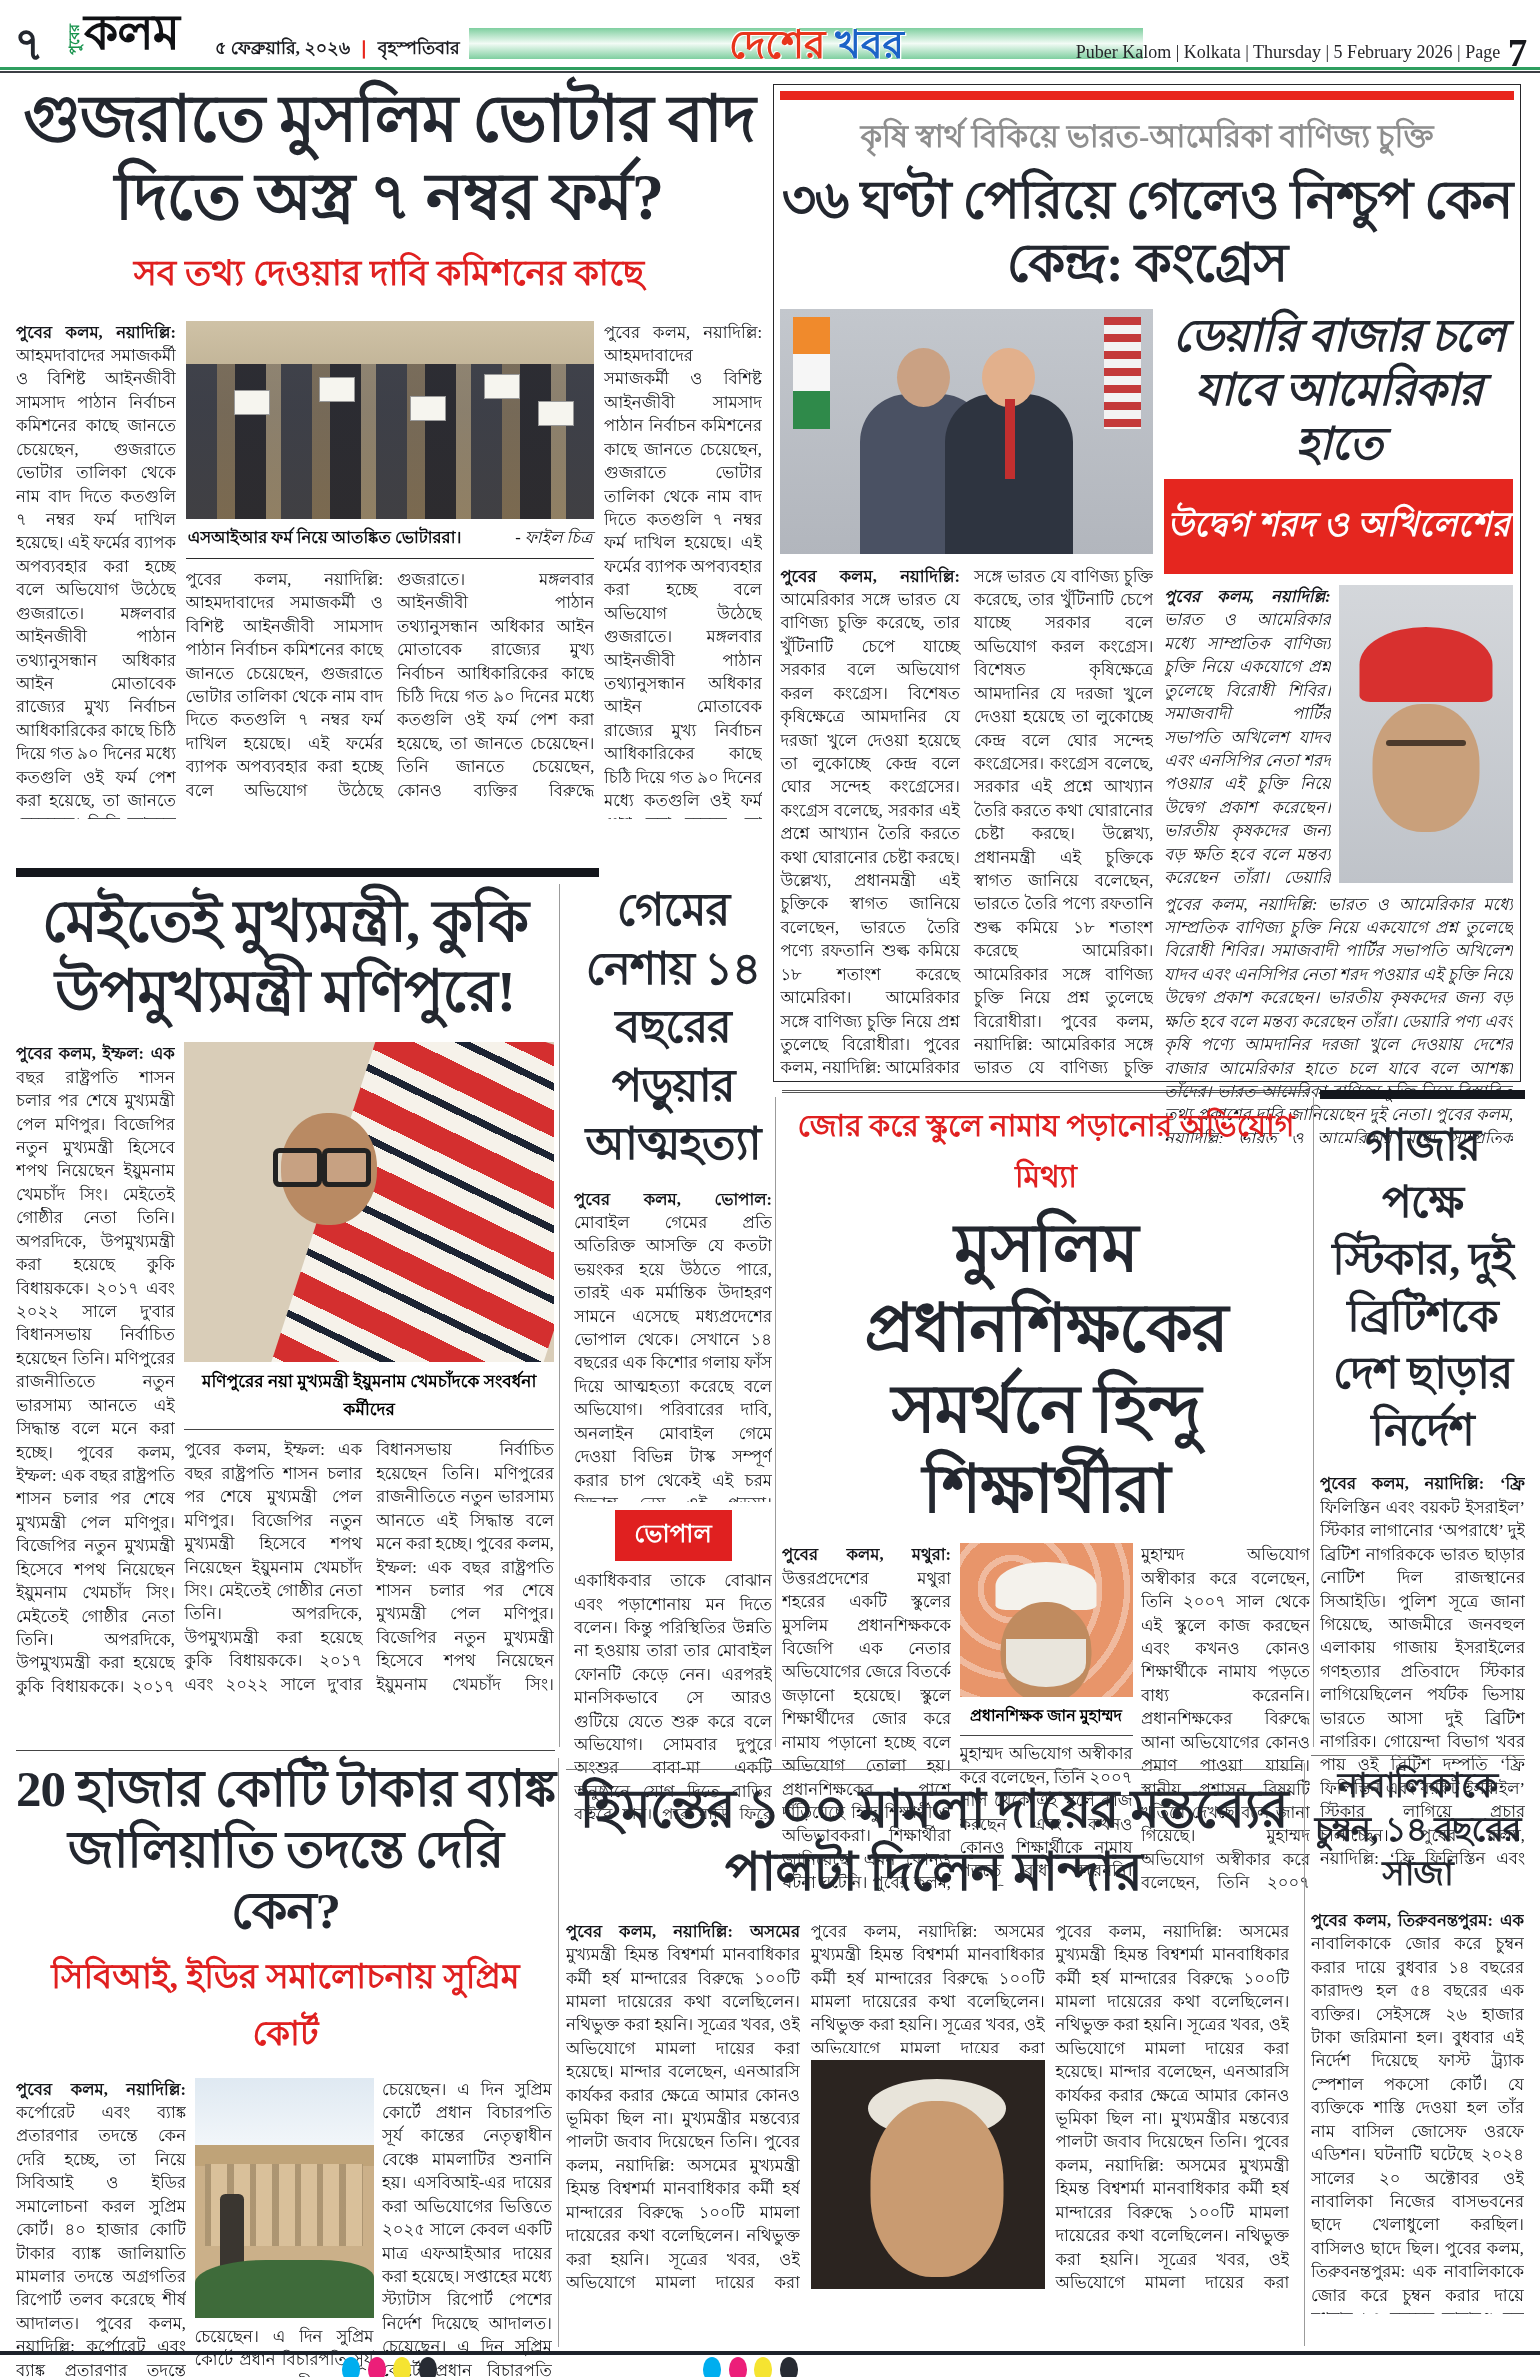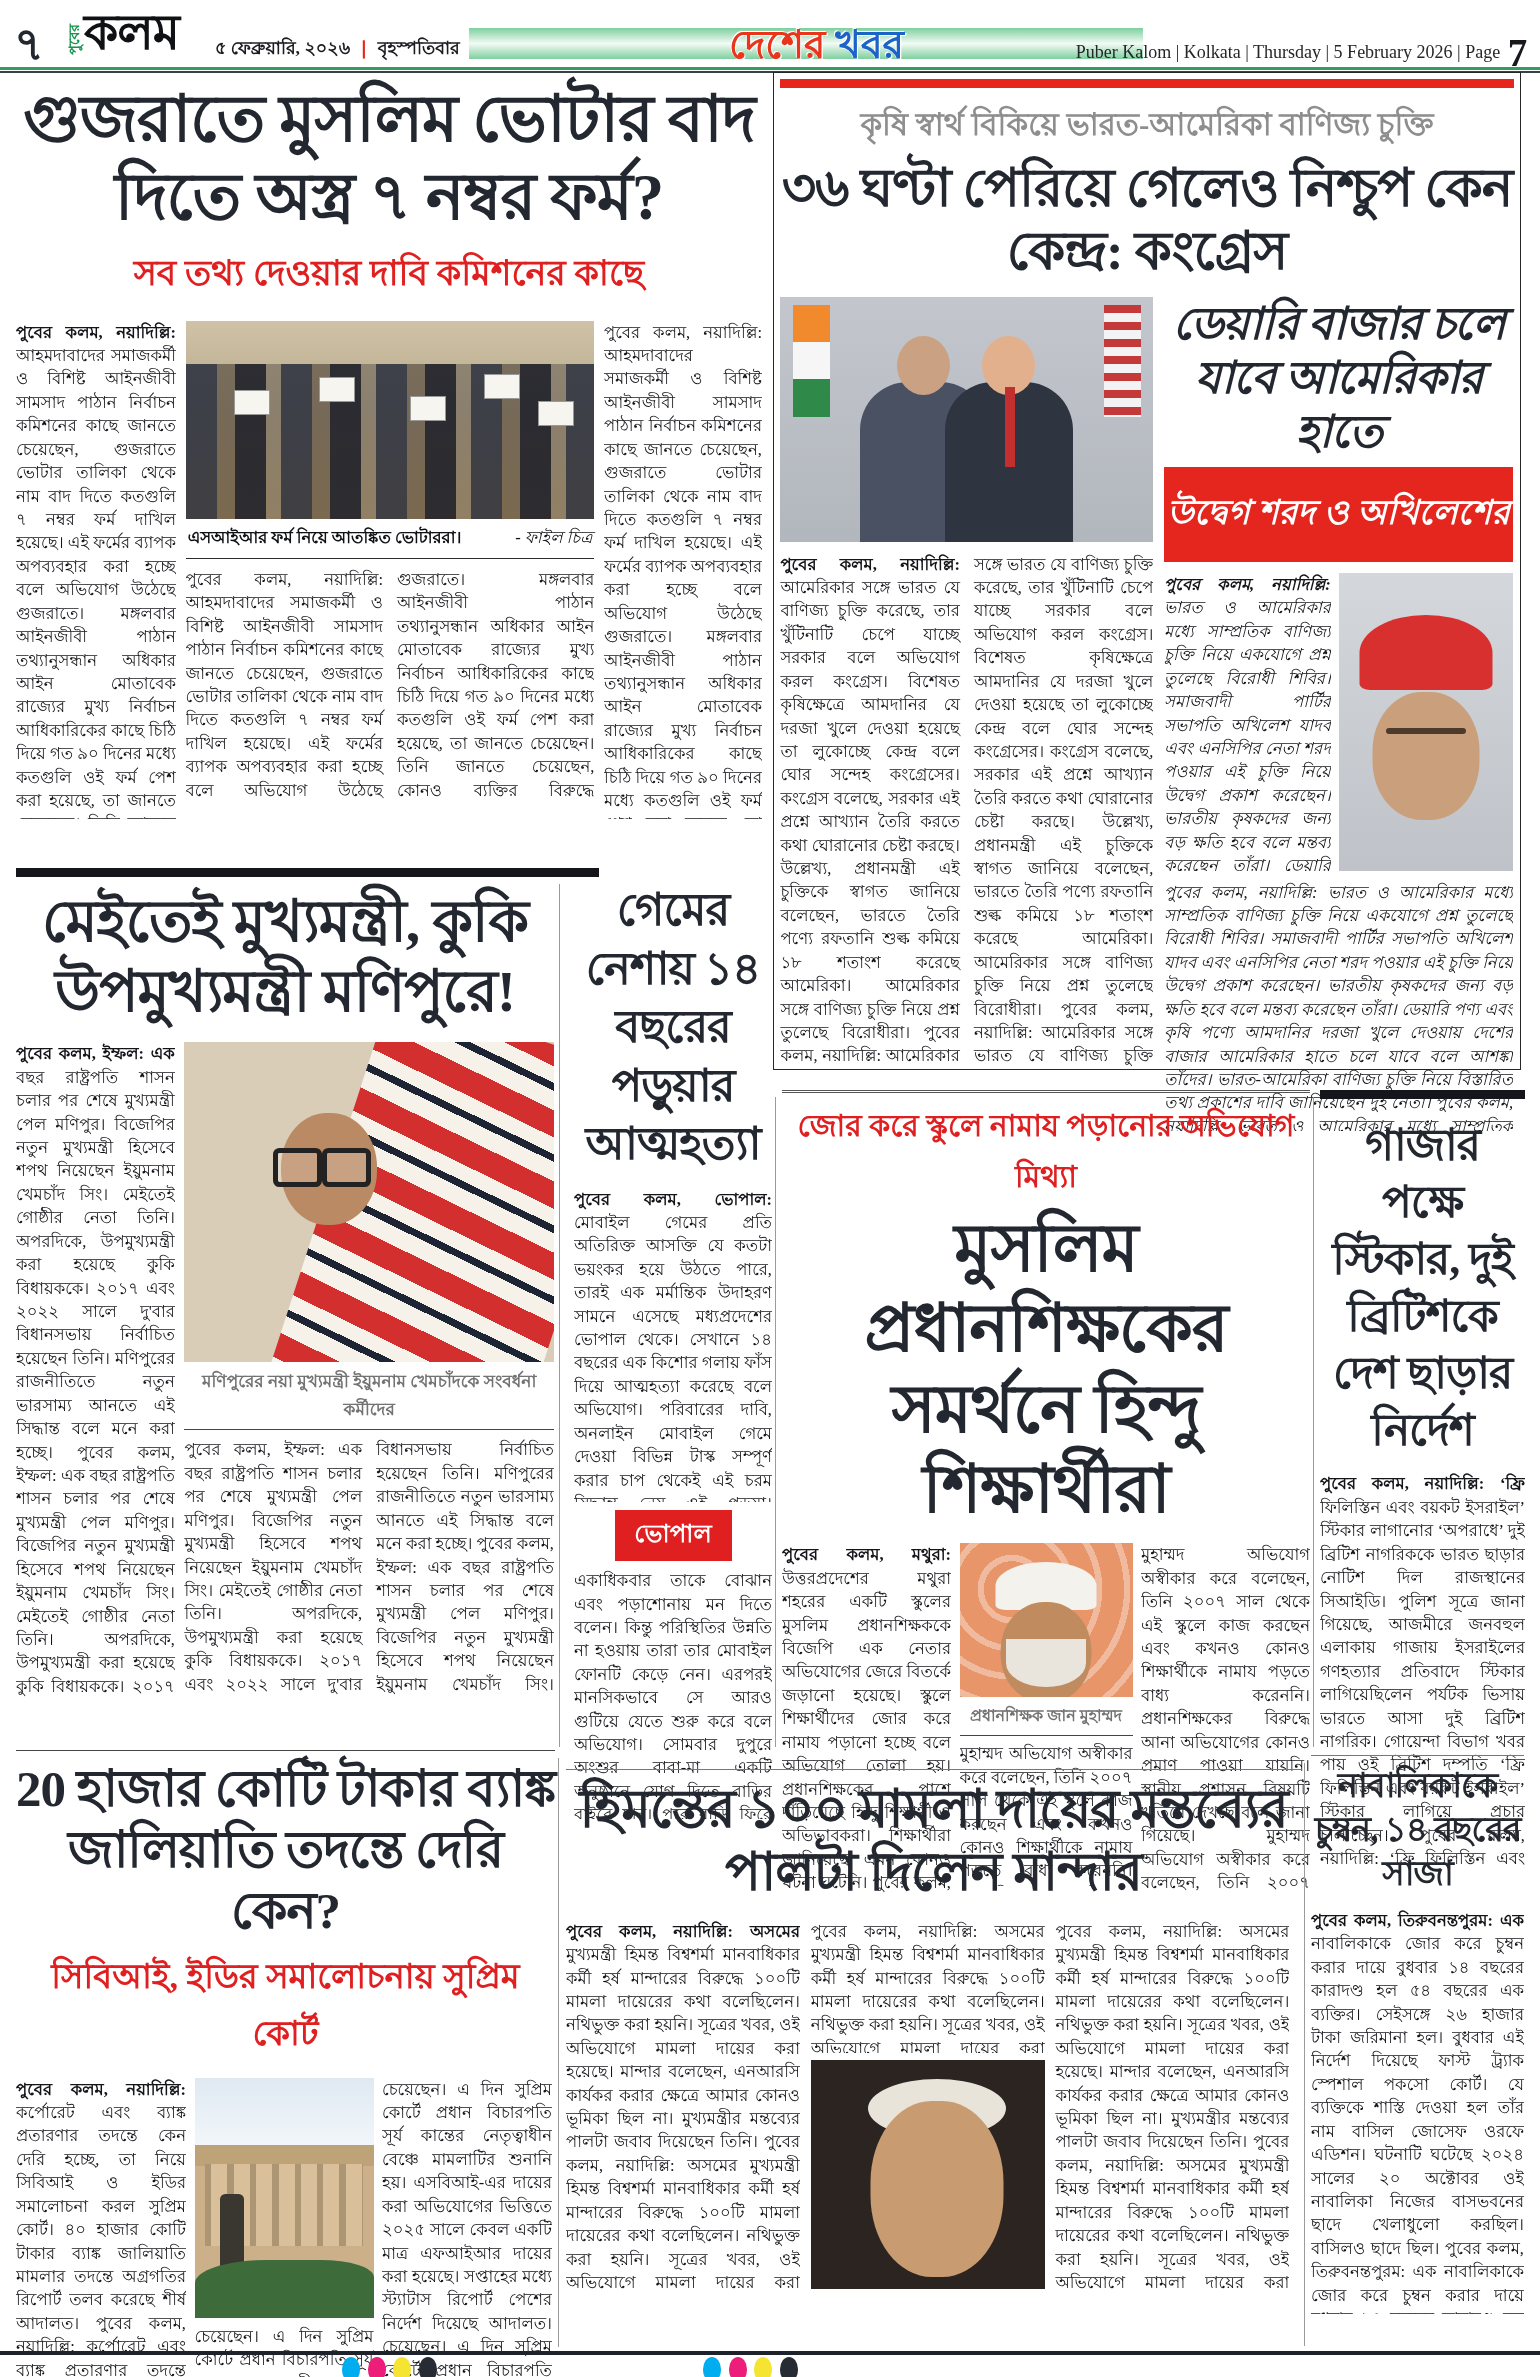--- a/index.html
+++ b/index.html
@@ -26,21 +26,21 @@
   .art{position:absolute;}
   .hl{font-weight:bold;color:#23272f;text-align:center;line-height:1.2;letter-spacing:-1.1px;margin:0;}
   .kick-red{font-weight:bold;color:#e02020;text-align:center;margin:0;}
   .kick-gray{font-weight:bold;color:#8e8e8e;text-align:center;margin:0;}
   .body-txt{font-size:16.5px;line-height:1.42;text-align:justify;color:#141519;overflow:hidden;}
   .lead::first-line{font-weight:bold;}
   .cols2{column-count:2;column-gap:14px;}
   .cap{display:flex;justify-content:space-between;align-items:center;font-weight:bold;font-size:16.5px;
        padding:6.4px 2.1px;border-bottom:1.6px solid #2b2b2b;color:#101114;}
   .cap .credit{font-style:italic;font-weight:normal;}
-  .capc{font-weight:bold;font-size:16px;text-align:center;padding:5.3px 1.1px;border-bottom:1.1px solid #444;color:#737373;}
+  .capc{font-weight:bold;font-size:16px;text-align:center;padding:5.3px 1.1px;border-bottom:1.1px solid #444;color:#000000;}
   .banner-red{background:#e5261f;color:#ffffff;font-weight:bold;text-align:center;}
   .tag-red{background:#e02020;color:#ffffff;font-weight:bold;text-align:center;font-size:24.5px;
            width:117px;padding:5.3px 0;margin:8.5px auto;}
   .topbar{height:8.5px;background:#14161c;}
   .vdiv{position:absolute;width:1.1px;background:#9b9b9b;}
   .box{border:1.6px solid #26262a;}
   
   .photo{position:relative;overflow:hidden;background:#d8d8d8;}
   .ph-guj{background:linear-gradient(180deg,#cfc2a6 0%,#b7a98c 45%,#caa96b 100%);}
   .ph-guj .crowd{position:absolute;left:0;right:0;bottom:0;height:78%;
@@ -129,21 +129,21 @@
         <div class="cap">
           <span>এসআইআর ফর্ম নিয়ে আতঙ্কিত ভোটাররা।</span>
           <span class="credit">- ফাইল চিত্র</span>
         </div>
         <div class="body-txt cols2" style="height:242px;margin-top:8.5px;">পুবের কলম, নয়াদিল্লি: আহমদাবাদের সমাজকর্মী ও বিশিষ্ট আইনজীবী সামসাদ পাঠান নির্বাচন কমিশনের কাছে জানতে চেয়েছেন, গুজরাতে ভোটার তালিকা থেকে নাম বাদ দিতে কতগুলি ৭ নম্বর ফর্ম দাখিল হয়েছে। এই ফর্মের ব্যাপক অপব্যবহার করা হচ্ছে বলে অভিযোগ উঠেছে গুজরাতে। মঙ্গলবার আইনজীবী পাঠান তথ্যানুসন্ধান অধিকার আইন মোতাবেক রাজ্যের মুখ্য নির্বাচন আধিকারিকের কাছে চিঠি দিয়ে গত ৯০ দিনের মধ্যে কতগুলি ওই ফর্ম পেশ করা হয়েছে, তা জানতে চেয়েছেন। তিনি জানতে চেয়েছেন, কোনও ব্যক্তির বিরুদ্ধে একসঙ্গে প্রচুর ফর্ম জমা পড়েছে কি না। বিধানসভা কেন্দ্রেই ফর্ম নিয়ে আপত্তিকর অভিযোগ উঠেছে। পুবের কলম, নয়াদিল্লি: আহমদাবাদের সমাজকর্মী ও বিশিষ্ট আইনজীবী সামসাদ পাঠান নির্বাচন কমিশনের কাছে জানতে চেয়েছেন, গুজরাতে ভোটার তালিকা থেকে নাম বাদ দিতে কতগুলি ৭ নম্বর ফর্ম দাখিল হয়েছে। এই ফর্মের ব্যাপক অপব্যবহার করা হচ্ছে বলে অভিযোগ উঠেছে গুজরাতে। মঙ্গলবার আইনজীবী পাঠান তথ্যানুসন্ধান অধিকার আইন মোতাবেক রাজ্যের মুখ্য নির্বাচন আধিকারিকের কাছে চিঠি দিয়ে গত ৯০ দিনের মধ্যে কতগুলি ওই ফর্ম পেশ করা হয়েছে, তা জানতে চেয়েছেন। তিনি জানতে চেয়েছেন, কোনও ব্যক্তির বিরুদ্ধে একসঙ্গে প্রচুর ফর্ম জমা পড়েছে কি না। বিধানসভা কেন্দ্রেই ফর্ম নিয়ে আপত্তিকর অভিযোগ উঠেছে।</div>
       </div>
       <div class="body-txt" style="width:158px;height:498px;">পুবের কলম, নয়াদিল্লি: আহমদাবাদের সমাজকর্মী ও বিশিষ্ট আইনজীবী সামসাদ পাঠান নির্বাচন কমিশনের কাছে জানতে চেয়েছেন, গুজরাতে ভোটার তালিকা থেকে নাম বাদ দিতে কতগুলি ৭ নম্বর ফর্ম দাখিল হয়েছে। এই ফর্মের ব্যাপক অপব্যবহার করা হচ্ছে বলে অভিযোগ উঠেছে গুজরাতে। মঙ্গলবার আইনজীবী পাঠান তথ্যানুসন্ধান অধিকার আইন মোতাবেক রাজ্যের মুখ্য নির্বাচন আধিকারিকের কাছে চিঠি দিয়ে গত ৯০ দিনের মধ্যে কতগুলি ওই ফর্ম পেশ করা হয়েছে, তা জানতে চেয়েছেন। তিনি জানতে চেয়েছেন, কোনও ব্যক্তির বিরুদ্ধে একসঙ্গে প্রচুর ফর্ম জমা পড়েছে কি না। বিধানসভা কেন্দ্রেই ফর্ম নিয়ে আপত্তিকর অভিযোগ উঠেছে। পুবের কলম, নয়াদিল্লি: আহমদাবাদের সমাজকর্মী ও বিশিষ্ট আইনজীবী সামসাদ পাঠান নির্বাচন কমিশনের কাছে জানতে চেয়েছেন, গুজরাতে ভোটার তালিকা থেকে নাম বাদ দিতে কতগুলি ৭ নম্বর ফর্ম দাখিল হয়েছে। এই ফর্মের ব্যাপক অপব্যবহার করা হচ্ছে বলে অভিযোগ উঠেছে গুজরাতে। মঙ্গলবার আইনজীবী পাঠান তথ্যানুসন্ধান অধিকার আইন মোতাবেক রাজ্যের মুখ্য নির্বাচন আধিকারিকের কাছে চিঠি দিয়ে গত ৯০ দিনের মধ্যে কতগুলি ওই ফর্ম পেশ করা হয়েছে, তা জানতে চেয়েছেন। তিনি জানতে চেয়েছেন, কোনও ব্যক্তির বিরুদ্ধে একসঙ্গে প্রচুর ফর্ম জমা পড়েছে কি না। বিধানসভা কেন্দ্রেই ফর্ম নিয়ে আপত্তিকর অভিযোগ উঠেছে।</div>
     </div>
   </section>
 
-  <section class="art box" style="left:773px;top:72px;width:748px;height:998px;padding:6.4px;box-sizing:border-box;">
+  <section class="art box" style="left:773px;top:84px;width:748px;height:998px;padding:6.4px;box-sizing:border-box;">
     <div style="height:8.5px;background:#e8251c;"></div>
     <h3 class="kick-gray" style="font-size:31px;margin-top:11.7px;">কৃষি স্বার্থ বিকিয়ে ভারত-আমেরিকা বাণিজ্য চুক্তি</h3>
     <h1 class="hl" style="font-size:53px;margin-top:5.3px;">৩৬ ঘণ্টা পেরিয়ে গেলেও নিশ্চুপ কেন কেন্দ্র: কংগ্রেস</h1>
     <div style="display:flex;gap:10.7px;margin-top:12.8px;">
 
       <div style="width:373px;">
         <div class="photo ph-mt" style="height:245px;">
           <div class="flag-in"></div>
           <div class="flag-us"></div>
           <div class="man m1">

